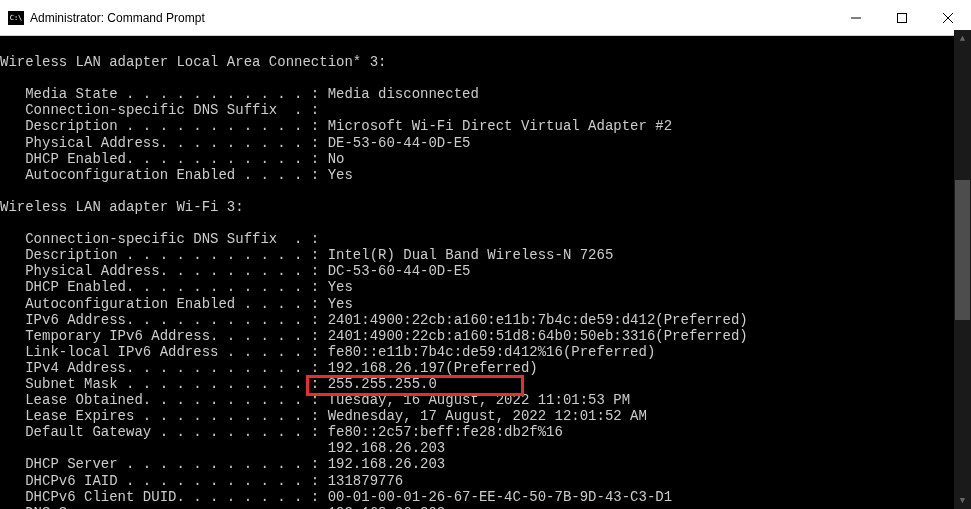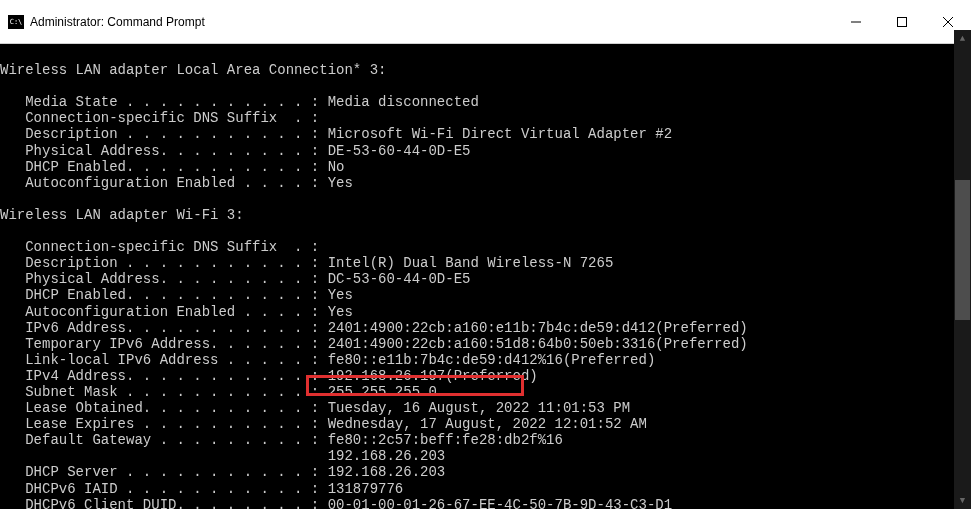--- a/index.html
+++ b/index.html
@@ -1,17 +1,17 @@
 <!DOCTYPE html>
 <html><head>
   <meta charset="utf-8">
   <style>
     * { margin: 0; padding: 0; box-sizing: border-box; }
     body { width: 971px; height: 509px; background: #000; font-family: Consolas, 'Courier New', monospace; overflow: hidden; position: relative; }
-    .titlebar { height: 44px; background: #fff; display: flex; align-items: center; padding-left: 8px; border-bottom: 1px solid #d0d0d0; }
+    .titlebar { height: 36px; background: #fff; display: flex; align-items: center; padding-left: 8px; border-bottom: 1px solid #d0d0d0; }
     .title-icon { width: 16px; height: 14px; background: #000; margin-right: 6px; display: flex; align-items: center; justify-content: center; }
     .title-icon::after { content: "C:\\"; color: #fff; font-size: 7px; font-family: Consolas, monospace; }
     .title-text { font-family: 'Segoe UI', Tahoma, sans-serif; font-size: 12px; color: #000; flex: 1; }
     .window-controls { display: flex; height: 100%; }
     .win-btn { width: 46px; height: 100%; display: flex; align-items: center; justify-content: center; font-family: 'Segoe UI', sans-serif; font-size: 10px; color: #000; cursor: pointer; }
     .win-btn svg { width: 10px; height: 10px; }
     .terminal { background: #000; color: #ccc; font-size: 14px; line-height: 1.15; padding: 2px 0 0 0; white-space: pre; font-family: Consolas, 'Courier New', monospace; letter-spacing: 0; }
     .highlight-box { position: absolute; border: 3px solid #e03030; pointer-events: none; }
     .scrollbar { position: absolute; right: 0; top: 30px; bottom: 0; width: 17px; background: #1a1a1a; }
     .scrollbar-thumb { position: absolute; left: 1px; right: 1px; top: 150px; height: 140px; background: #4d4d4d; }

